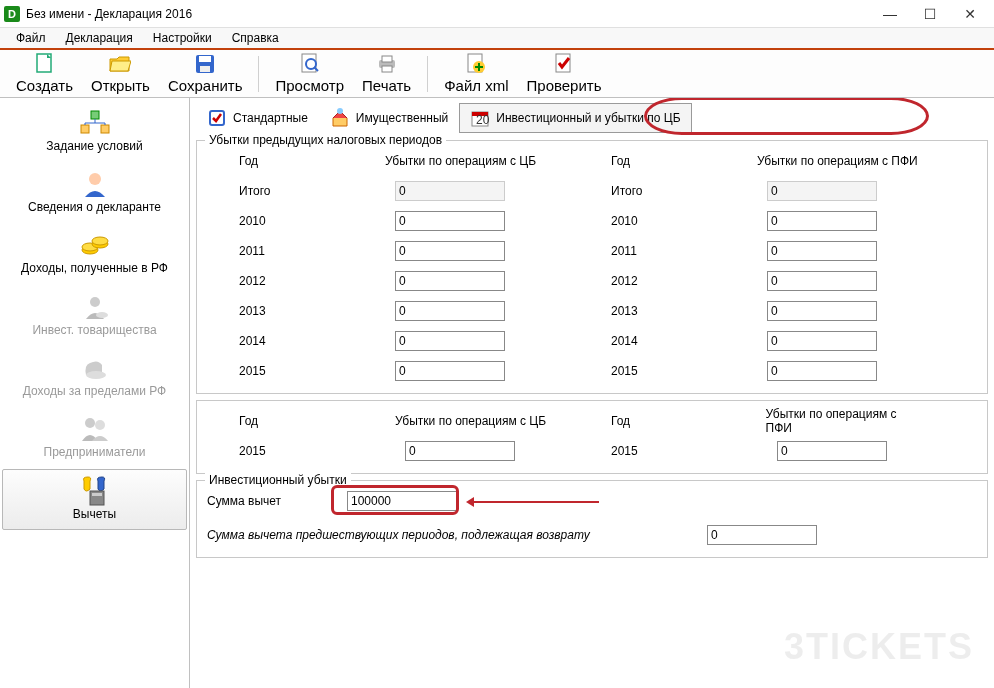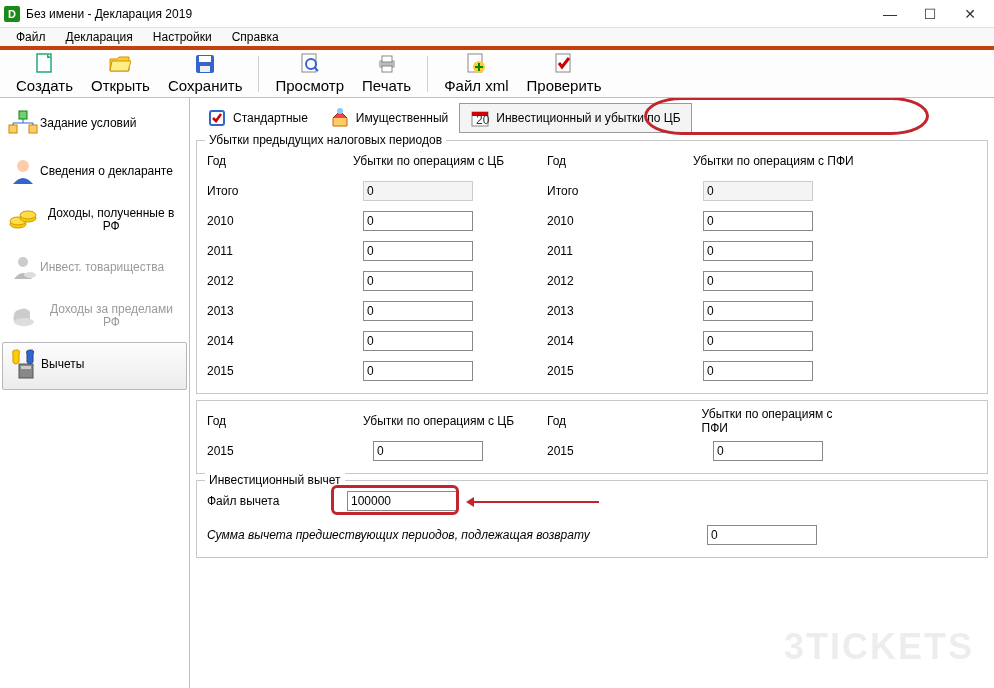--- a/index.html
+++ b/index.html
@@ -3,52 +3,52 @@
 <meta charset="utf-8">
 <style>
 * { box-sizing: border-box; margin: 0; padding: 0; font-family: Tahoma, Arial, sans-serif; font-size: 12px; }
 body { background: #fff; width: 994px; height: 688px; overflow: hidden; position: relative; }
 
 .titlebar { height: 28px; background: #fff; display: flex; align-items: center; padding: 0 4px; border-bottom: 1px solid #e0e0e0; }
 .titlebar .app-icon { width: 16px; height: 16px; background: #1a8a1a; border-radius: 2px; display: flex; align-items: center; justify-content: center; color: #fff; font-weight: bold; font-size: 11px; margin-right: 6px; }
 .titlebar .title-text { flex: 1; font-size: 12px; color: #000; }
 .titlebar .win-btn { width: 40px; height: 28px; display: flex; align-items: center; justify-content: center; font-size: 14px; color: #333; cursor: default; }
 
-.menubar { height: 22px; display: flex; align-items: center; padding: 0 6px; border-bottom: 4px solid #c2410c; background: #f8f8f8; }
+.menubar { height: 22px; display: flex; align-items: center; padding: 0 6px; border-bottom: 2px solid #c2410c; background: #f8f8f8; }
 .menubar .menu-item { padding: 2px 10px; cursor: default; }
 
 .toolbar { height: 48px; display: flex; align-items: center; padding: 2px 10px; border-bottom: 1px solid #c0c0c0; background: #fdfdfd; gap: 6px; }
 .toolbar .tb-group { display: flex; gap: 6px; }
 .toolbar .tb-sep { width: 1px; height: 36px; background: #d0d0d0; margin: 0 4px; }
 .toolbar-btn { display: flex; flex-direction: column; align-items: center; justify-content: center; padding: 2px 6px; cursor: default; min-width: 52px; }
 .toolbar-btn .tb-icon { width: 22px; height: 22px; display: flex; align-items: center; justify-content: center; }
 .toolbar-btn .tb-label { font-size: 15px; margin-top: 2px; color: #000; }
 
 .main-area { display: flex; height: calc(688px - 28px - 22px - 48px); }
 
 .left-nav { width: 190px; border-right: 1px solid #c0c0c0; padding: 4px 2px; display: flex; flex-direction: column; gap: 2px; background: #fff; }
-.nav-item { display: flex; flex-direction: row; align-items: center; padding: 6px 4px 8px 4px; cursor: default; text-align: center; }
+.nav-item { display: flex; flex-direction: column; align-items: center; padding: 6px 4px 8px 4px; cursor: default; text-align: center; }
 .nav-item .nav-icon { width: 34px; height: 30px; display: flex; align-items: center; justify-content: center; margin-bottom: 2px; }
 .nav-item .nav-label { font-size: 12px; color: #000; line-height: 1.1; }
 .nav-item.disabled .nav-label { color: #9a9a9a; }
 .nav-item.selected { background: linear-gradient(#fdfdfd,#ececec); border: 1px solid #b8b8b8; border-radius: 2px; }
 
 .right-content { flex: 1; display: flex; flex-direction: column; padding: 4px 6px 0 6px; overflow: hidden; }
 
 .tabstrip { display: flex; align-items: center; gap: 0; height: 32px; }
 .tab-btn { display: flex; align-items: center; gap: 6px; padding: 4px 10px; border: 1px solid transparent; font-size: 13px; cursor: default; position: relative; }
 .tab-btn.selected { border: 1px solid #9a9a9a; background: #f4f4f4; }
 .tab-btn .tab-icon { width: 20px; height: 20px; display: flex; align-items: center; justify-content: flex-end; }
 .tab-highlight { position: absolute; border: 3px solid #c0262d; border-radius: 40px/20px; pointer-events: none; }
 
 .groupbox { border: 1px solid #c8c8c8; margin-top: 6px; padding: 8px 10px 10px 10px; position: relative; }
 .groupbox .legend { position: absolute; top: -8px; left: 8px; background: #fff; padding: 0 4px; font-size: 12px; }
 
 .columns { display: flex; gap: 30px; }
-.col { display: flex; flex-direction: column; gap: 6px; }
+.col { display: flex; flex-direction: column; gap: 6px; margin-left: 32px; }
 .row { display: flex; align-items: center; gap: 10px; height: 24px; }
 .lbl { font-size: 12px; color: #000; }
 .input { border: 1px solid #888; height: 20px; padding: 1px 3px; font-size: 12px; background: #fff; }
 .input.w110 { width: 110px; }
 .year-lbl { width: 46px; }
 
 .section2 .row { gap: 20px; }
 
 .highlight-box { border: 3px solid #c0262d; border-radius: 6px; padding: 2px; position: absolute; pointer-events: none; }
 
@@ -57,21 +57,21 @@
 
 .watermark { position: absolute; right: 20px; bottom: 20px; opacity: 0.1; font-size: 36px; font-weight: bold; letter-spacing: 2px; color: #555; pointer-events: none; }
 
 svg { display: block; }
 </style>
 </head>
 <body>
 
 <div class="titlebar">
   <div class="app-icon">D</div>
-  <div class="title-text">Без имени - Декларация 2019</div>
+  <div class="title-text">Без имени - Декларация 2016</div>
   <div class="win-btn">—</div>
   <div class="win-btn">☐</div>
   <div class="win-btn">✕</div>
 </div>
 
 <div class="menubar">
   <div class="menu-item">Файл</div>
   <div class="menu-item">Декларация</div>
   <div class="menu-item">Настройки</div>
   <div class="menu-item">Справка</div>
@@ -200,20 +200,31 @@
       <div class="nav-label">Инвест. товарищества</div>
     </div>
     <div class="nav-item disabled">
       <div class="nav-icon">
           <svg width="30" height="26">
             <path d="M6 20 Q4 10 10 8 Q18 4 22 10 L22 22 Z" fill="#ccc"></path>
             <ellipse cx="16" cy="20" rx="10" ry="4" fill="#ddd"></ellipse>
           </svg>
         </div>
       <div class="nav-label">Доходы за пределами РФ</div>
+    </div>
+    <div class="nav-item disabled">
+      <div class="nav-icon">
+          <svg width="34" height="28">
+            <circle cx="12" cy="8" r="5" fill="#ccc"></circle>
+            <circle cx="22" cy="10" r="5" fill="#ddd"></circle>
+            <path d="M4 26 Q12 14 20 26 Z" fill="#bbb"></path>
+            <path d="M14 26 Q22 16 30 26 Z" fill="#ccc"></path>
+          </svg>
+        </div>
+      <div class="nav-label">Предприниматели</div>
     </div>
     <div class="nav-item selected">
       <div class="nav-icon">
           <svg width="34" height="32">
             <path d="M6 6 Q4 2 10 2 Q14 2 12 6 L12 14 Q8 18 6 14 Z" fill="#fc0" stroke="#c90"></path>
             <path d="M20 6 Q18 2 24 2 Q28 2 26 6 L26 14 Q22 18 20 14 Z" fill="#36c" stroke="#248"></path>
             <rect x="12" y="16" width="14" height="14" fill="#888" stroke="#555"></rect>
             <rect x="14" y="18" width="10" height="3" fill="#ccc"></rect>
           </svg>
         </div>
@@ -370,23 +381,23 @@
           <div class="row">
               <span class="lbl year-lbl">2015</span>
               <span style="width:80px"></span>
               <input class="input w110" value="0" style="">
             </div>
         </div>
       </div>
     </div>
 
     <div class="groupbox" style="position:relative;">
-      <div class="legend">Инвестиционный вычет</div>
+      <div class="legend">Инвестиционный убытки</div>
       <div class="row" style="margin-bottom:10px;">
-        <span class="lbl" style="width:130px;">Файл вычета</span>
+        <span class="lbl" style="width:130px;">Сумма вычет</span>
         <input class="input w110" value="100000" style="">
       </div>
       <div class="row">
         <span class="lbl" style="width:400px;font-style:italic;">Сумма вычета предшествующих периодов, подлежащая возврату</span>
         <span style="width:80px"></span>
         <input class="input w110" value="0" style="">
       </div>
 
       <div class="highlight-box" style="left:134px; top:4px; width:128px; height:30px;"></div>
 

